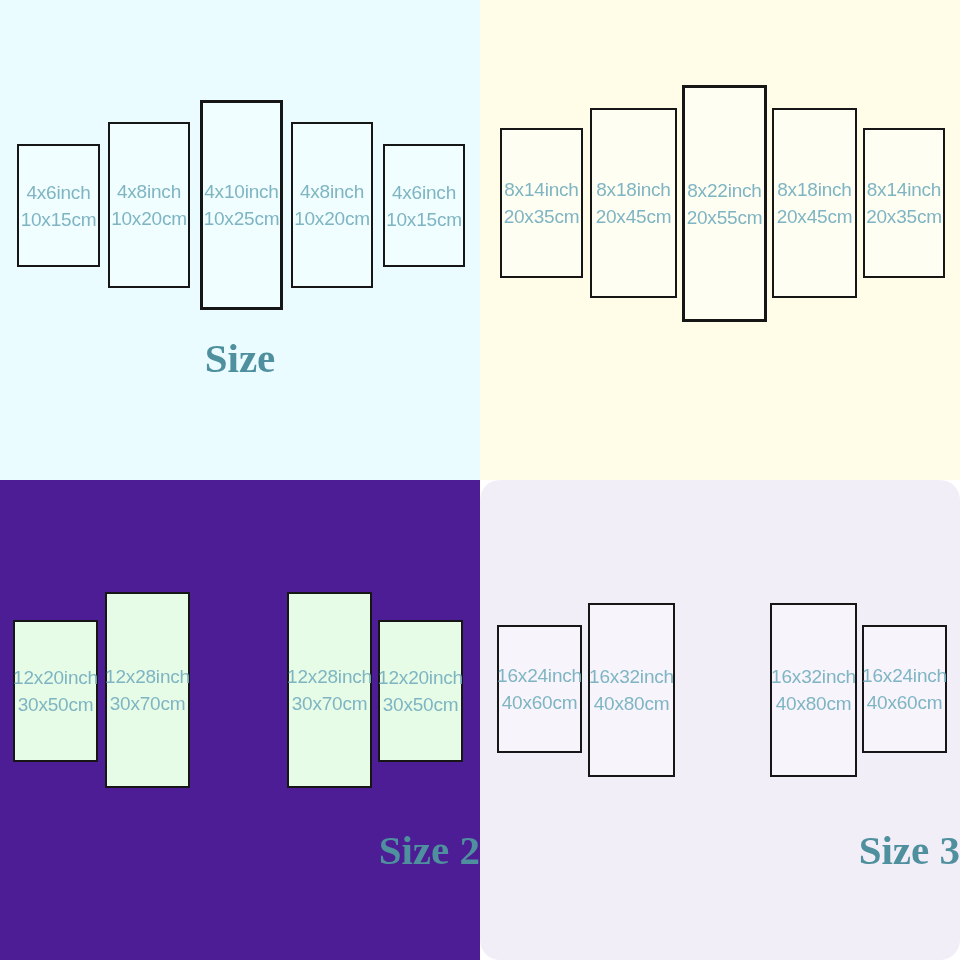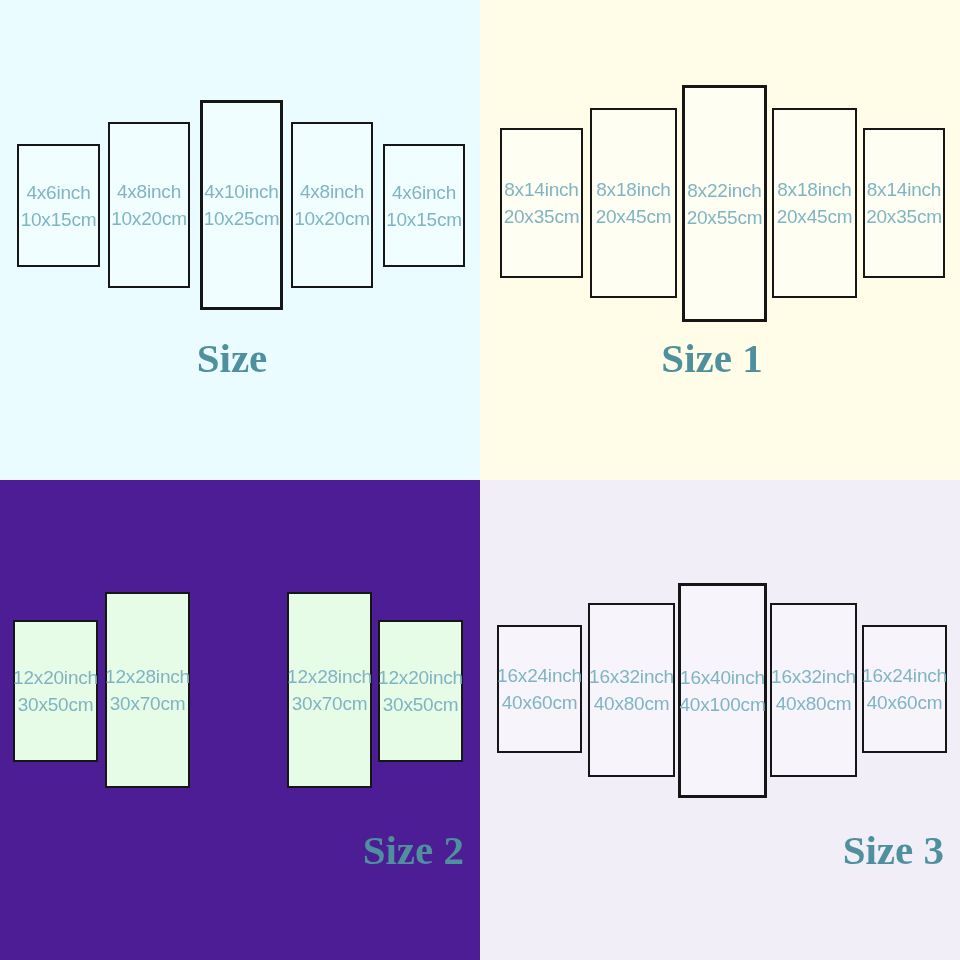--- a/index.html
+++ b/index.html
@@ -20,21 +20,21 @@
   }
   .panel.p3{border-width:3px;}
   .label{
     position:relative;z-index:2;
     text-align:center;white-space:nowrap;
     font-size:19px;line-height:27px;
     letter-spacing:-0.2px;
     color:var(--label-color,#7fb5c3);
   }
   .qtitle{
-    position:absolute;left:0;right:16px;text-align:center;
+    position:absolute;left:0;right:0;text-align:center;
     font-family:"Liberation Serif",serif;
     font-weight:bold;font-size:41px;line-height:44px;
     color:var(--title-color,#4e909e);
     z-index:3;
   }
   .q0 .qtitle,.q1 .qtitle{top:336px;}
   .q2 .qtitle,.q3 .qtitle{top:348px;text-align:right;}
 
   
   .q0 .p1{left:17px;top:144px;width:83px;height:123px}
@@ -124,21 +124,20 @@
         <div>8x18inch</div>
         <div>20x45cm</div>
       </div>
     </div>
     <div class="panel p5">
       <div class="label">
         <div>8x14inch</div>
         <div>20x35cm</div>
       </div>
     </div>
-    <div class="qtitle">Size 1</div>
   </div>
 
   <div class="quadrant q2" style="background: #4c1d95; --panel-bg: #e6fce6;">
     <div class="panel p1">
       <div class="label">
         <div>12x20inch</div>
         <div>30x50cm</div>
       </div>
     </div>
     <div class="panel p2">
@@ -155,37 +154,31 @@
     </div>
     <div class="panel p5">
       <div class="label">
         <div>12x20inch</div>
         <div>30x50cm</div>
       </div>
     </div>
     <div class="qtitle">Size 2</div>
   </div>
 
-  <div class="quadrant q3" style="background: rgb(242, 238, 248); --panel-bg: #f7f4fc;">
+  <div class="quadrant q3" style="background: rgb(242, 238, 248); border-radius: 20px; --panel-bg: #f7f4fc;">
     <div class="panel p1">
       <div class="label">
         <div>16x24inch</div>
         <div>40x60cm</div>
       </div>
     </div>
     <div class="panel p2">
       <div class="label">
         <div>16x32inch</div>
         <div>40x80cm</div>
-      </div>
-    </div>
-    <div class="panel p3">
-      <div class="label">
-        <div>16x40inch</div>
-        <div>40x100cm</div>
       </div>
     </div>
     <div class="panel p4">
       <div class="label">
         <div>16x32inch</div>
         <div>40x80cm</div>
       </div>
     </div>
     <div class="panel p5">
       <div class="label">

